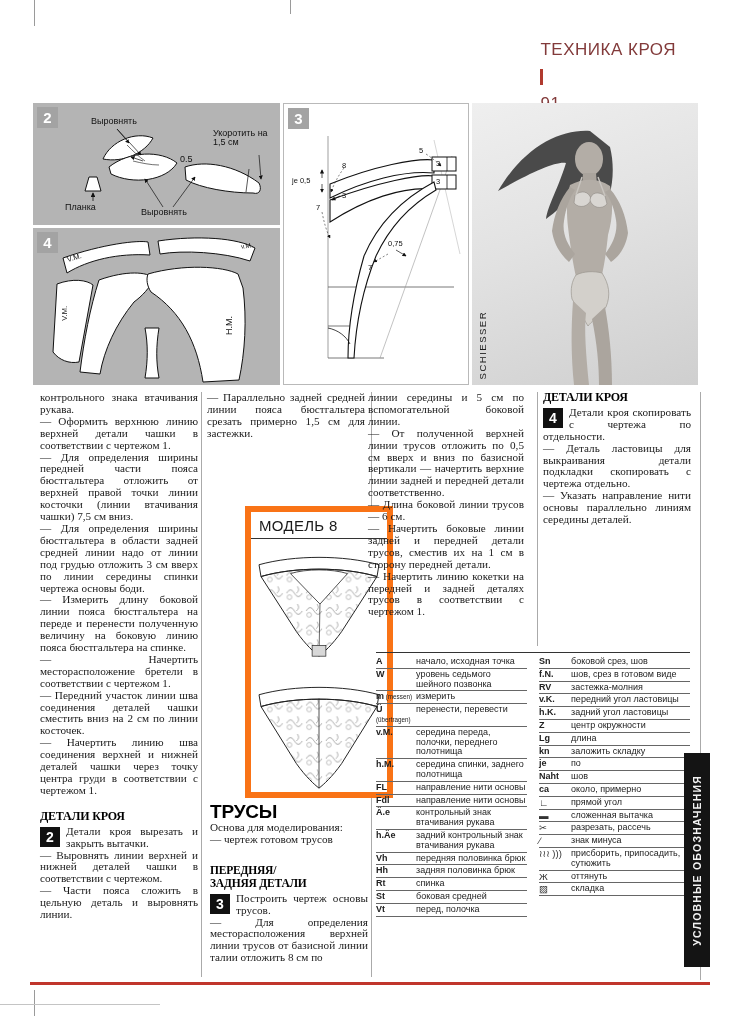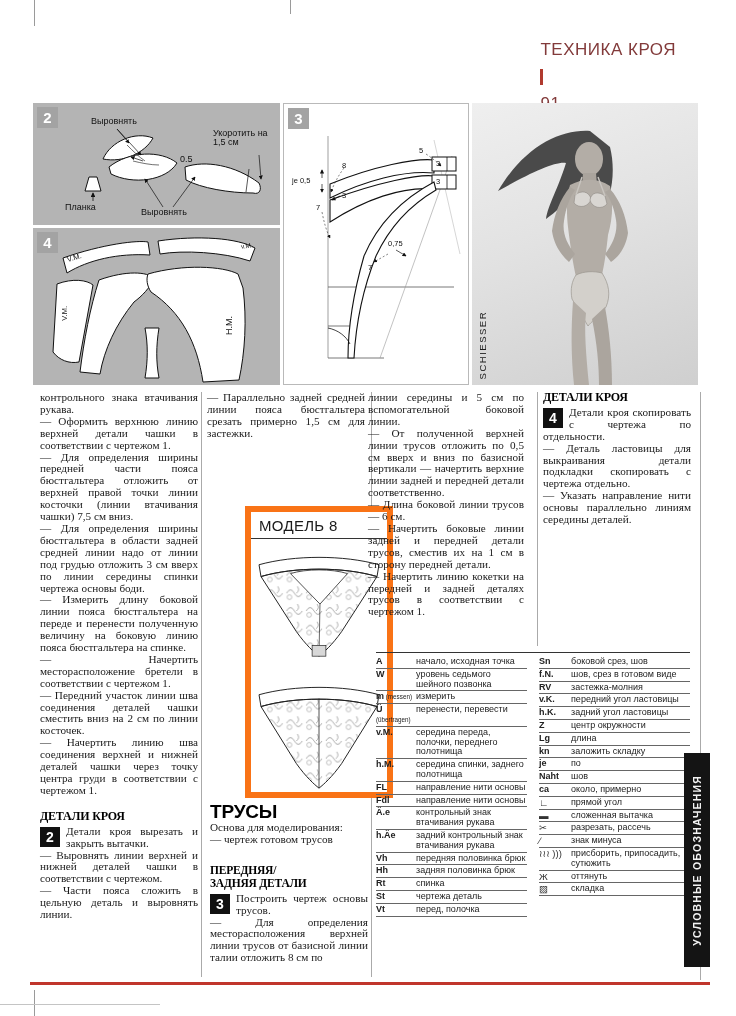--- a/index.html
+++ b/index.html
@@ -324,21 +324,21 @@
         <div class="lt-row">
           <span class="lt-key">Hh</span>
           <span class="lt-desc">задняя половинка брюк</span>
         </div>
         <div class="lt-row">
           <span class="lt-key">Rt</span>
           <span class="lt-desc">спинка</span>
         </div>
         <div class="lt-row">
           <span class="lt-key">St</span>
-          <span class="lt-desc">чертежа деталь</span>
+          <span class="lt-desc">боковая средней</span>
         </div>
         <div class="lt-row">
           <span class="lt-key">Vt</span>
           <span class="lt-desc">перед, полочка</span>
         </div>
       </div>
     <div class="lt-col right">
         <div class="lt-row">
           <span class="lt-key">Sn</span>
           <span class="lt-desc">боковой срез, шов</span>

